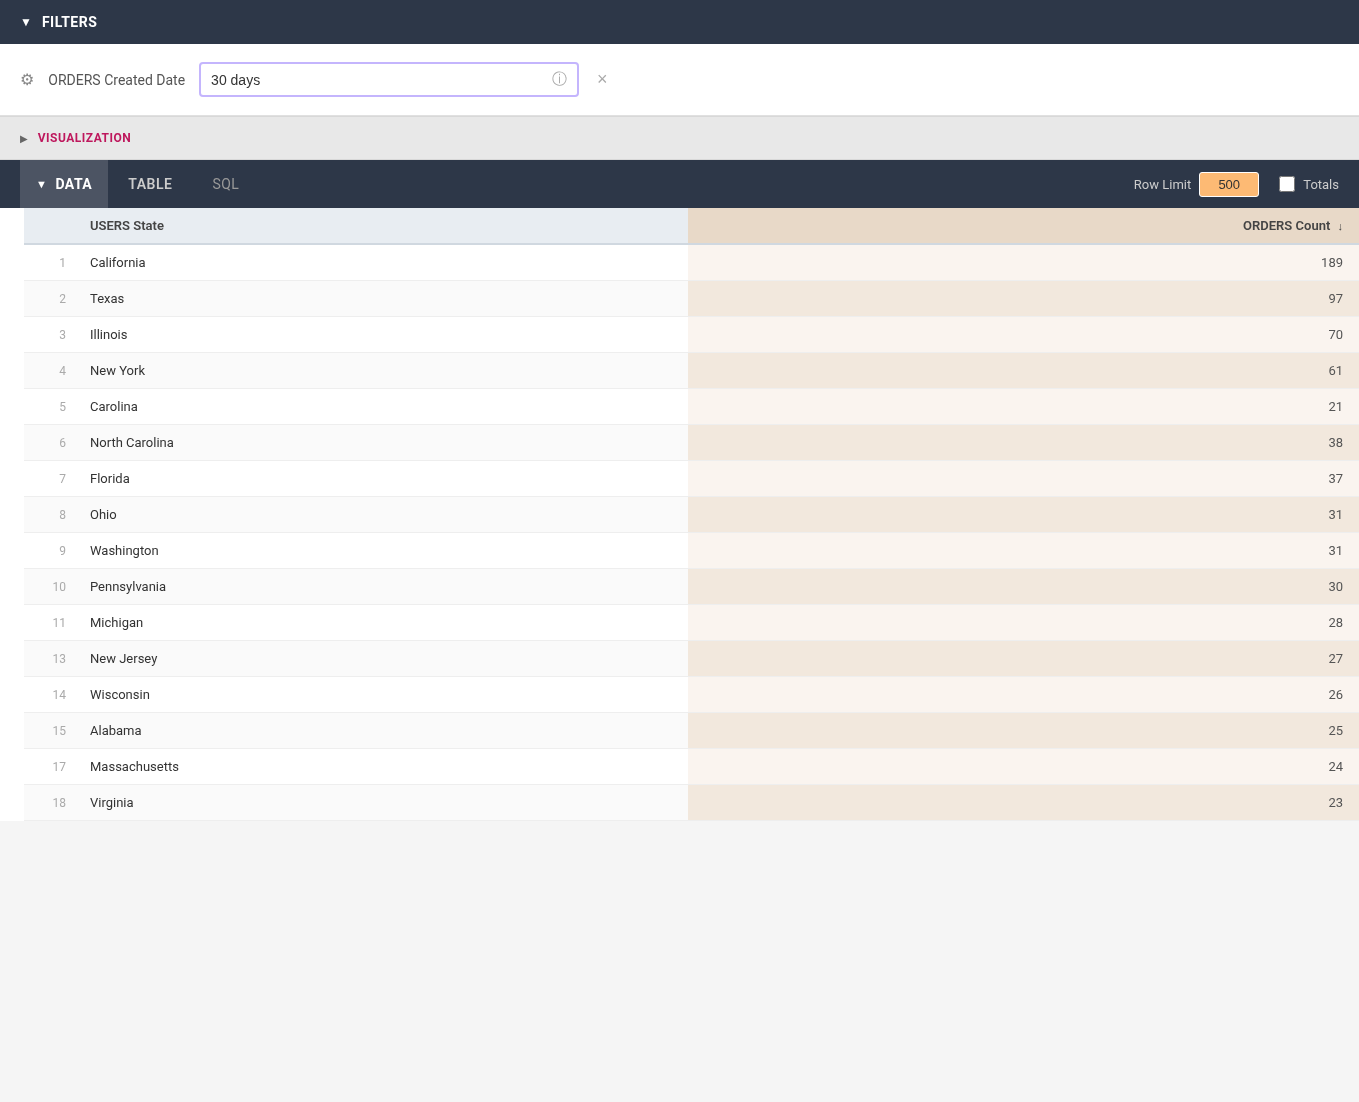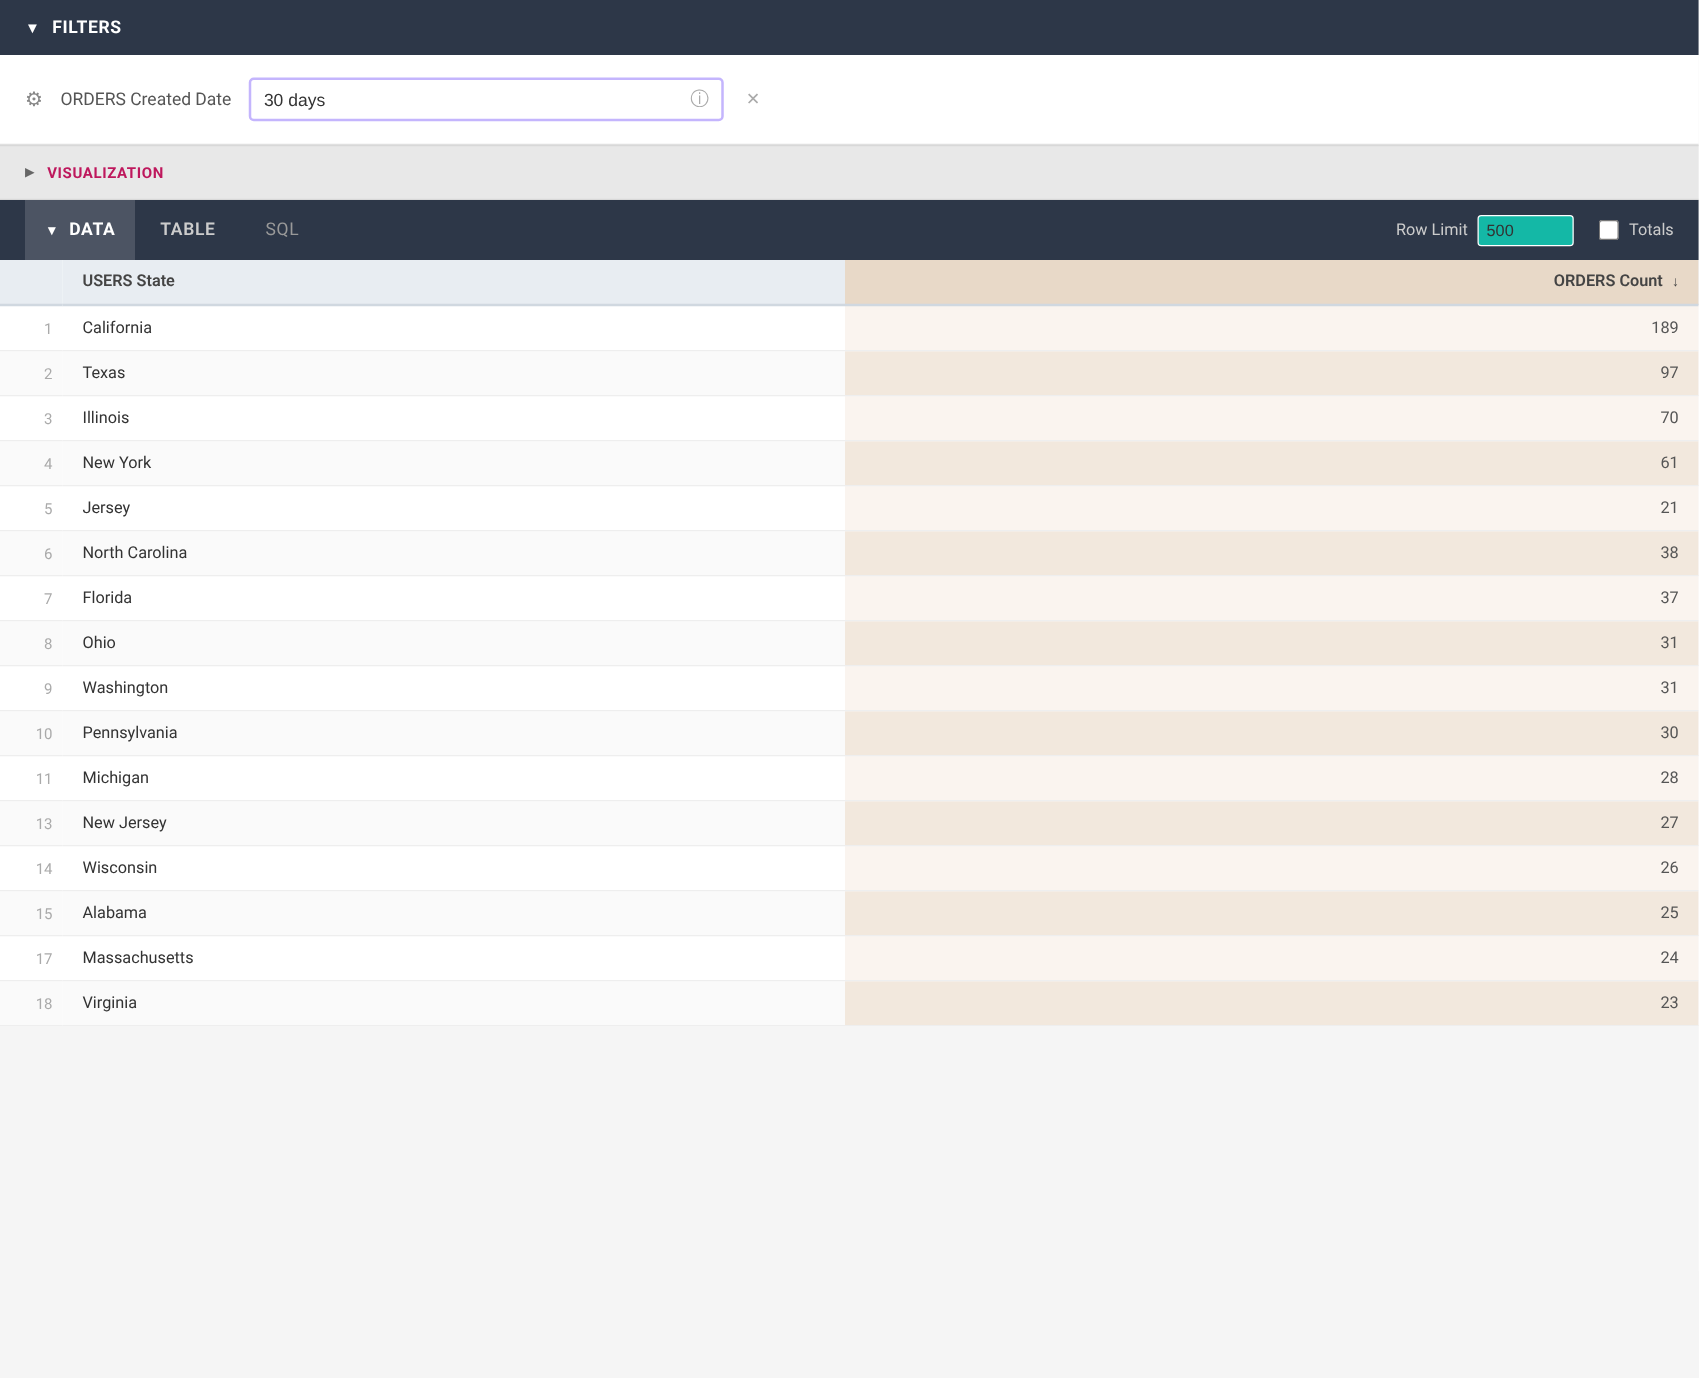--- a/index.html
+++ b/index.html
@@ -151,47 +151,48 @@
     }
     .data-spacer { flex: 1; }
     .row-limit-wrap {
       display: flex;
       align-items: center;
       gap: 8px;
       color: #ccc;
       font-size: 13px;
     }
     .row-limit-input {
-      width: 77px;
+      width: 60px;
       padding: 4px 6px;
       border: 1px solid #fff;
       border-radius: 3px;
-      background: #14b8a6;
+      background: #fdba74;
       color: #333;
       font-size: 13px;
-      text-align: left;
+      text-align: center;
     }
     .totals-wrap {
       display: flex;
       align-items: center;
       gap: 8px;
       color: #ccc;
       font-size: 13px;
       margin-left: 20px;
     }
     .totals-checkbox {
       width: 16px;
       height: 16px;
       accent-color: #555;
     }
 
     
     .table-wrap {
       background: #fff;
       overflow-x: auto;
+      padding-left: 24px;
     }
     table {
       width: 100%;
       border-collapse: collapse;
     }
     thead tr {
       background: #e8edf2;
     }
     thead th {
       padding: 10px 16px;
@@ -324,21 +325,21 @@
           <td>Illinois</td>
           <td class="value-col">70</td>
         </tr>
         <tr>
           <td>4</td>
           <td>New York</td>
           <td class="value-col">61</td>
         </tr>
         <tr>
           <td>5</td>
-          <td>Jersey</td>
+          <td>Carolina</td>
           <td class="value-col">21</td>
         </tr>
         <tr>
           <td>6</td>
           <td>North Carolina</td>
           <td class="value-col">38</td>
         </tr>
         <tr>
           <td>7</td>
           <td>Florida</td>

